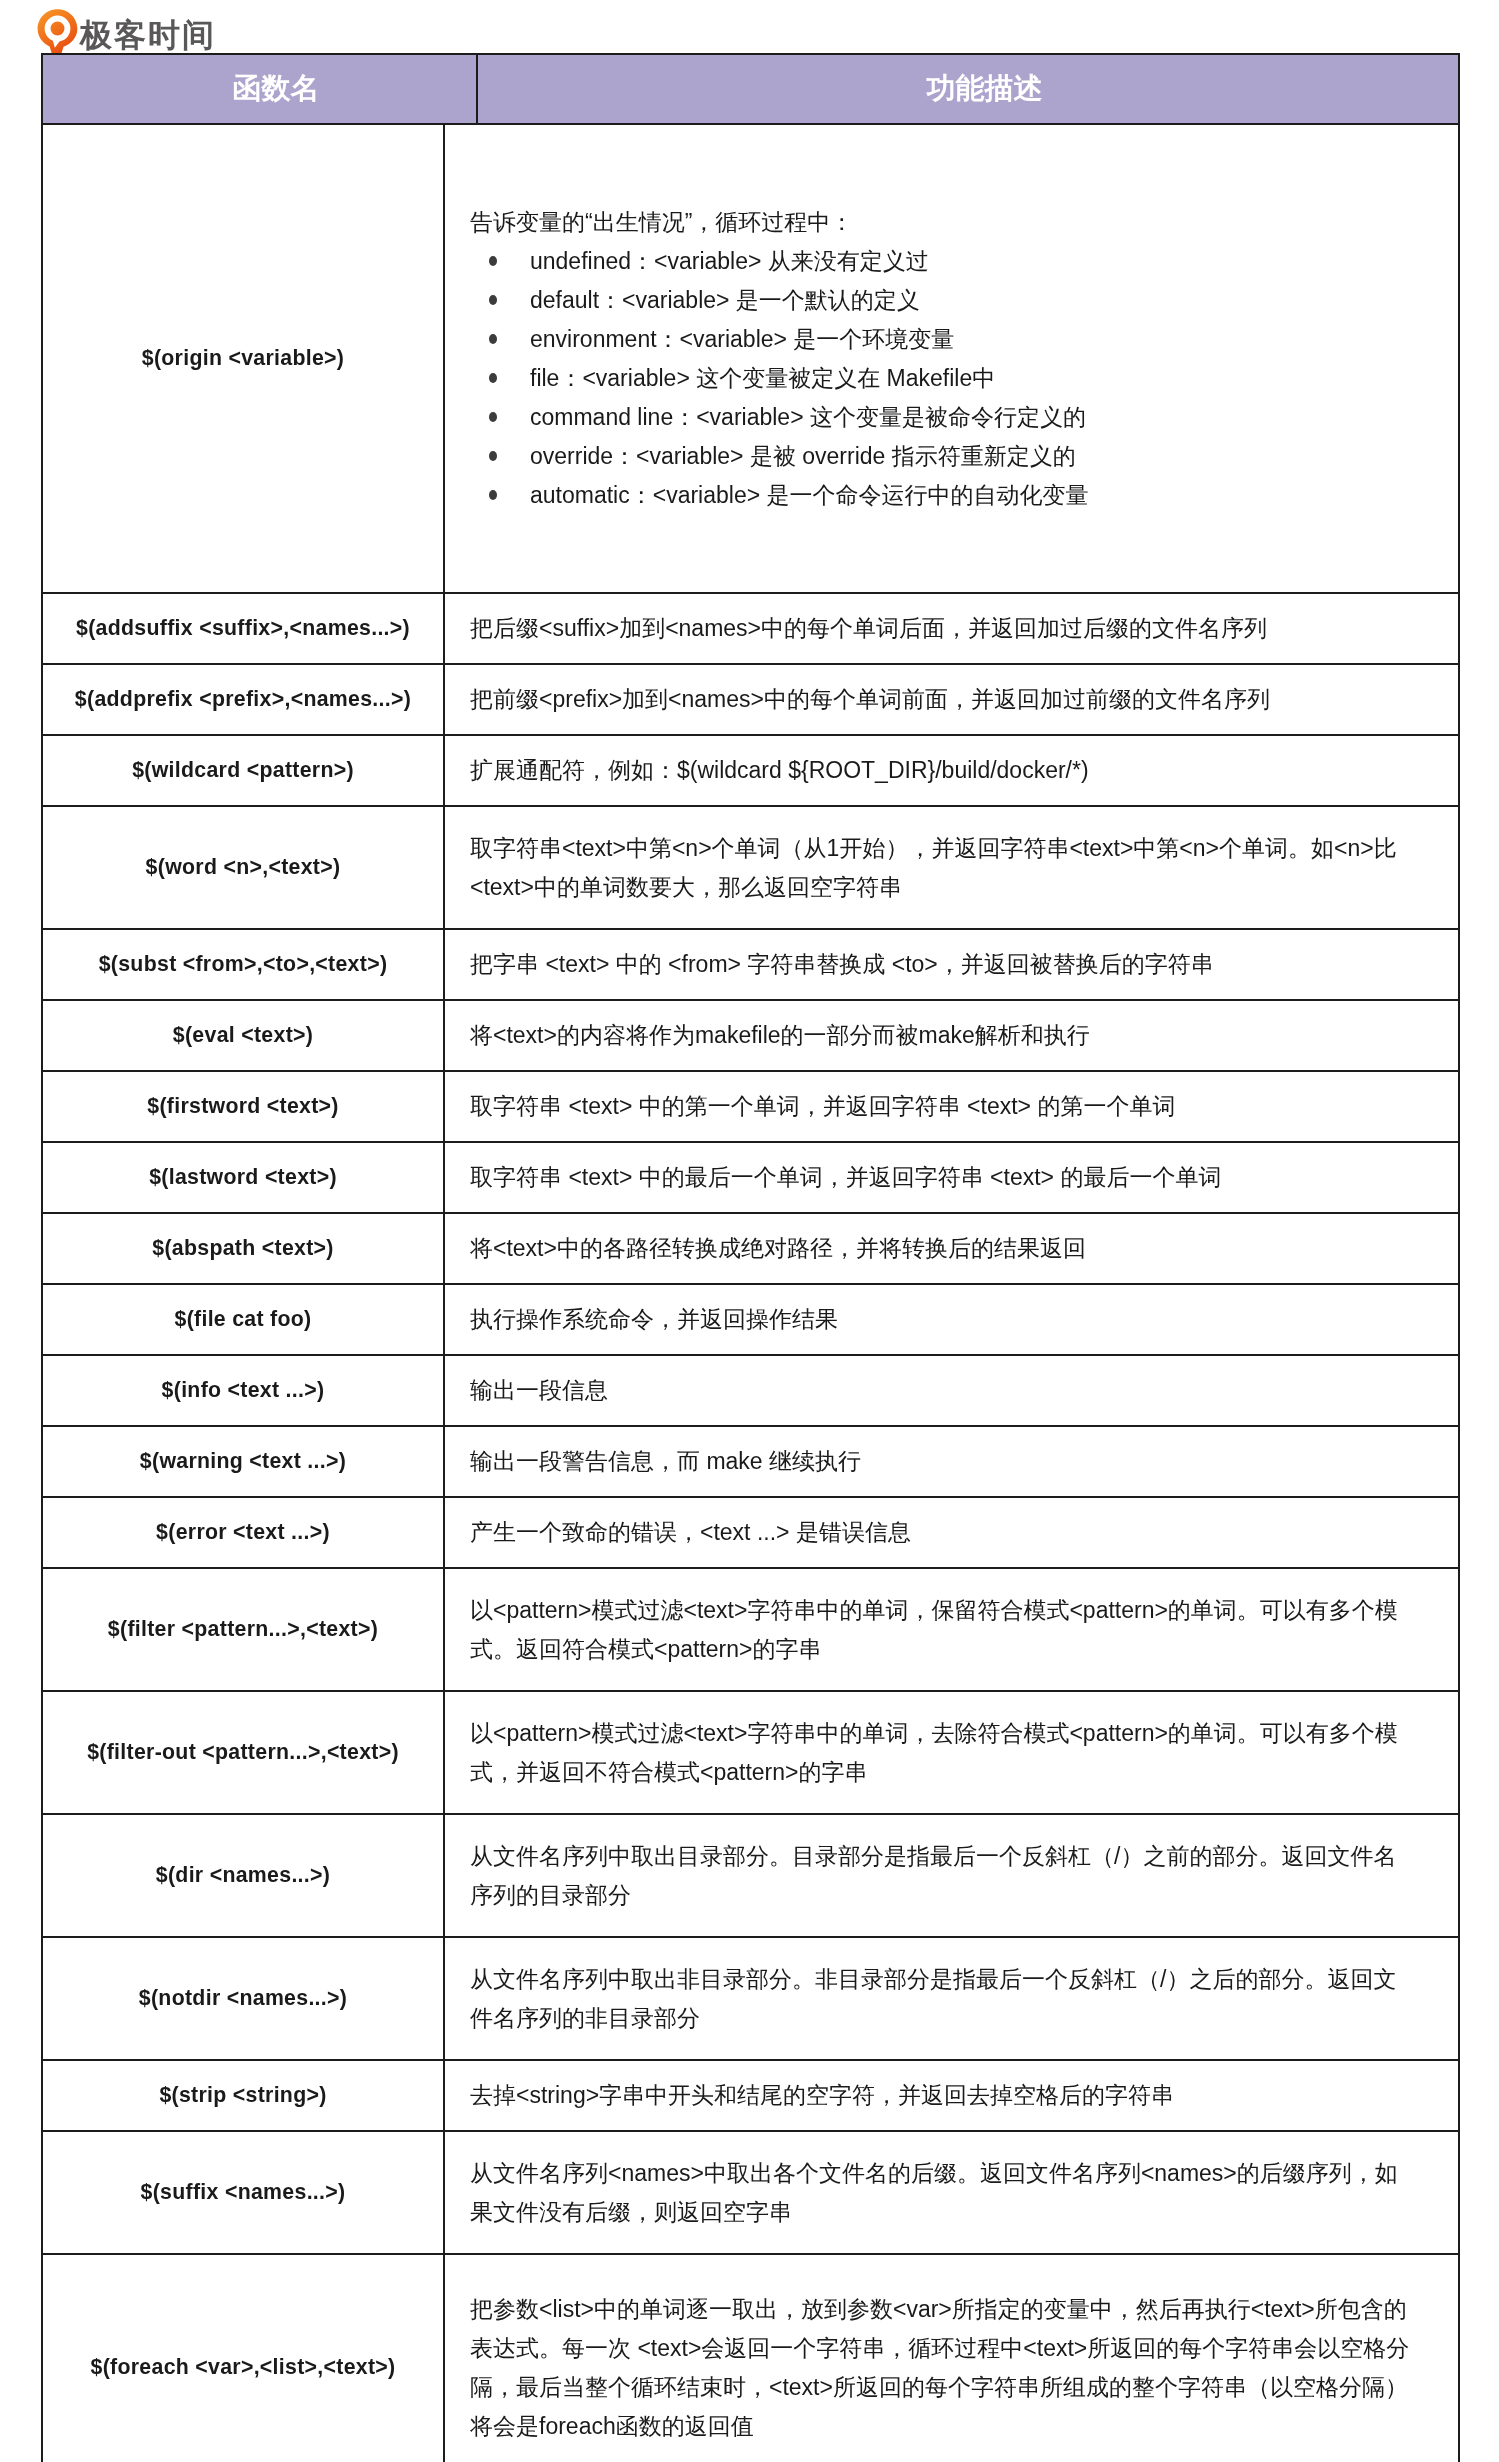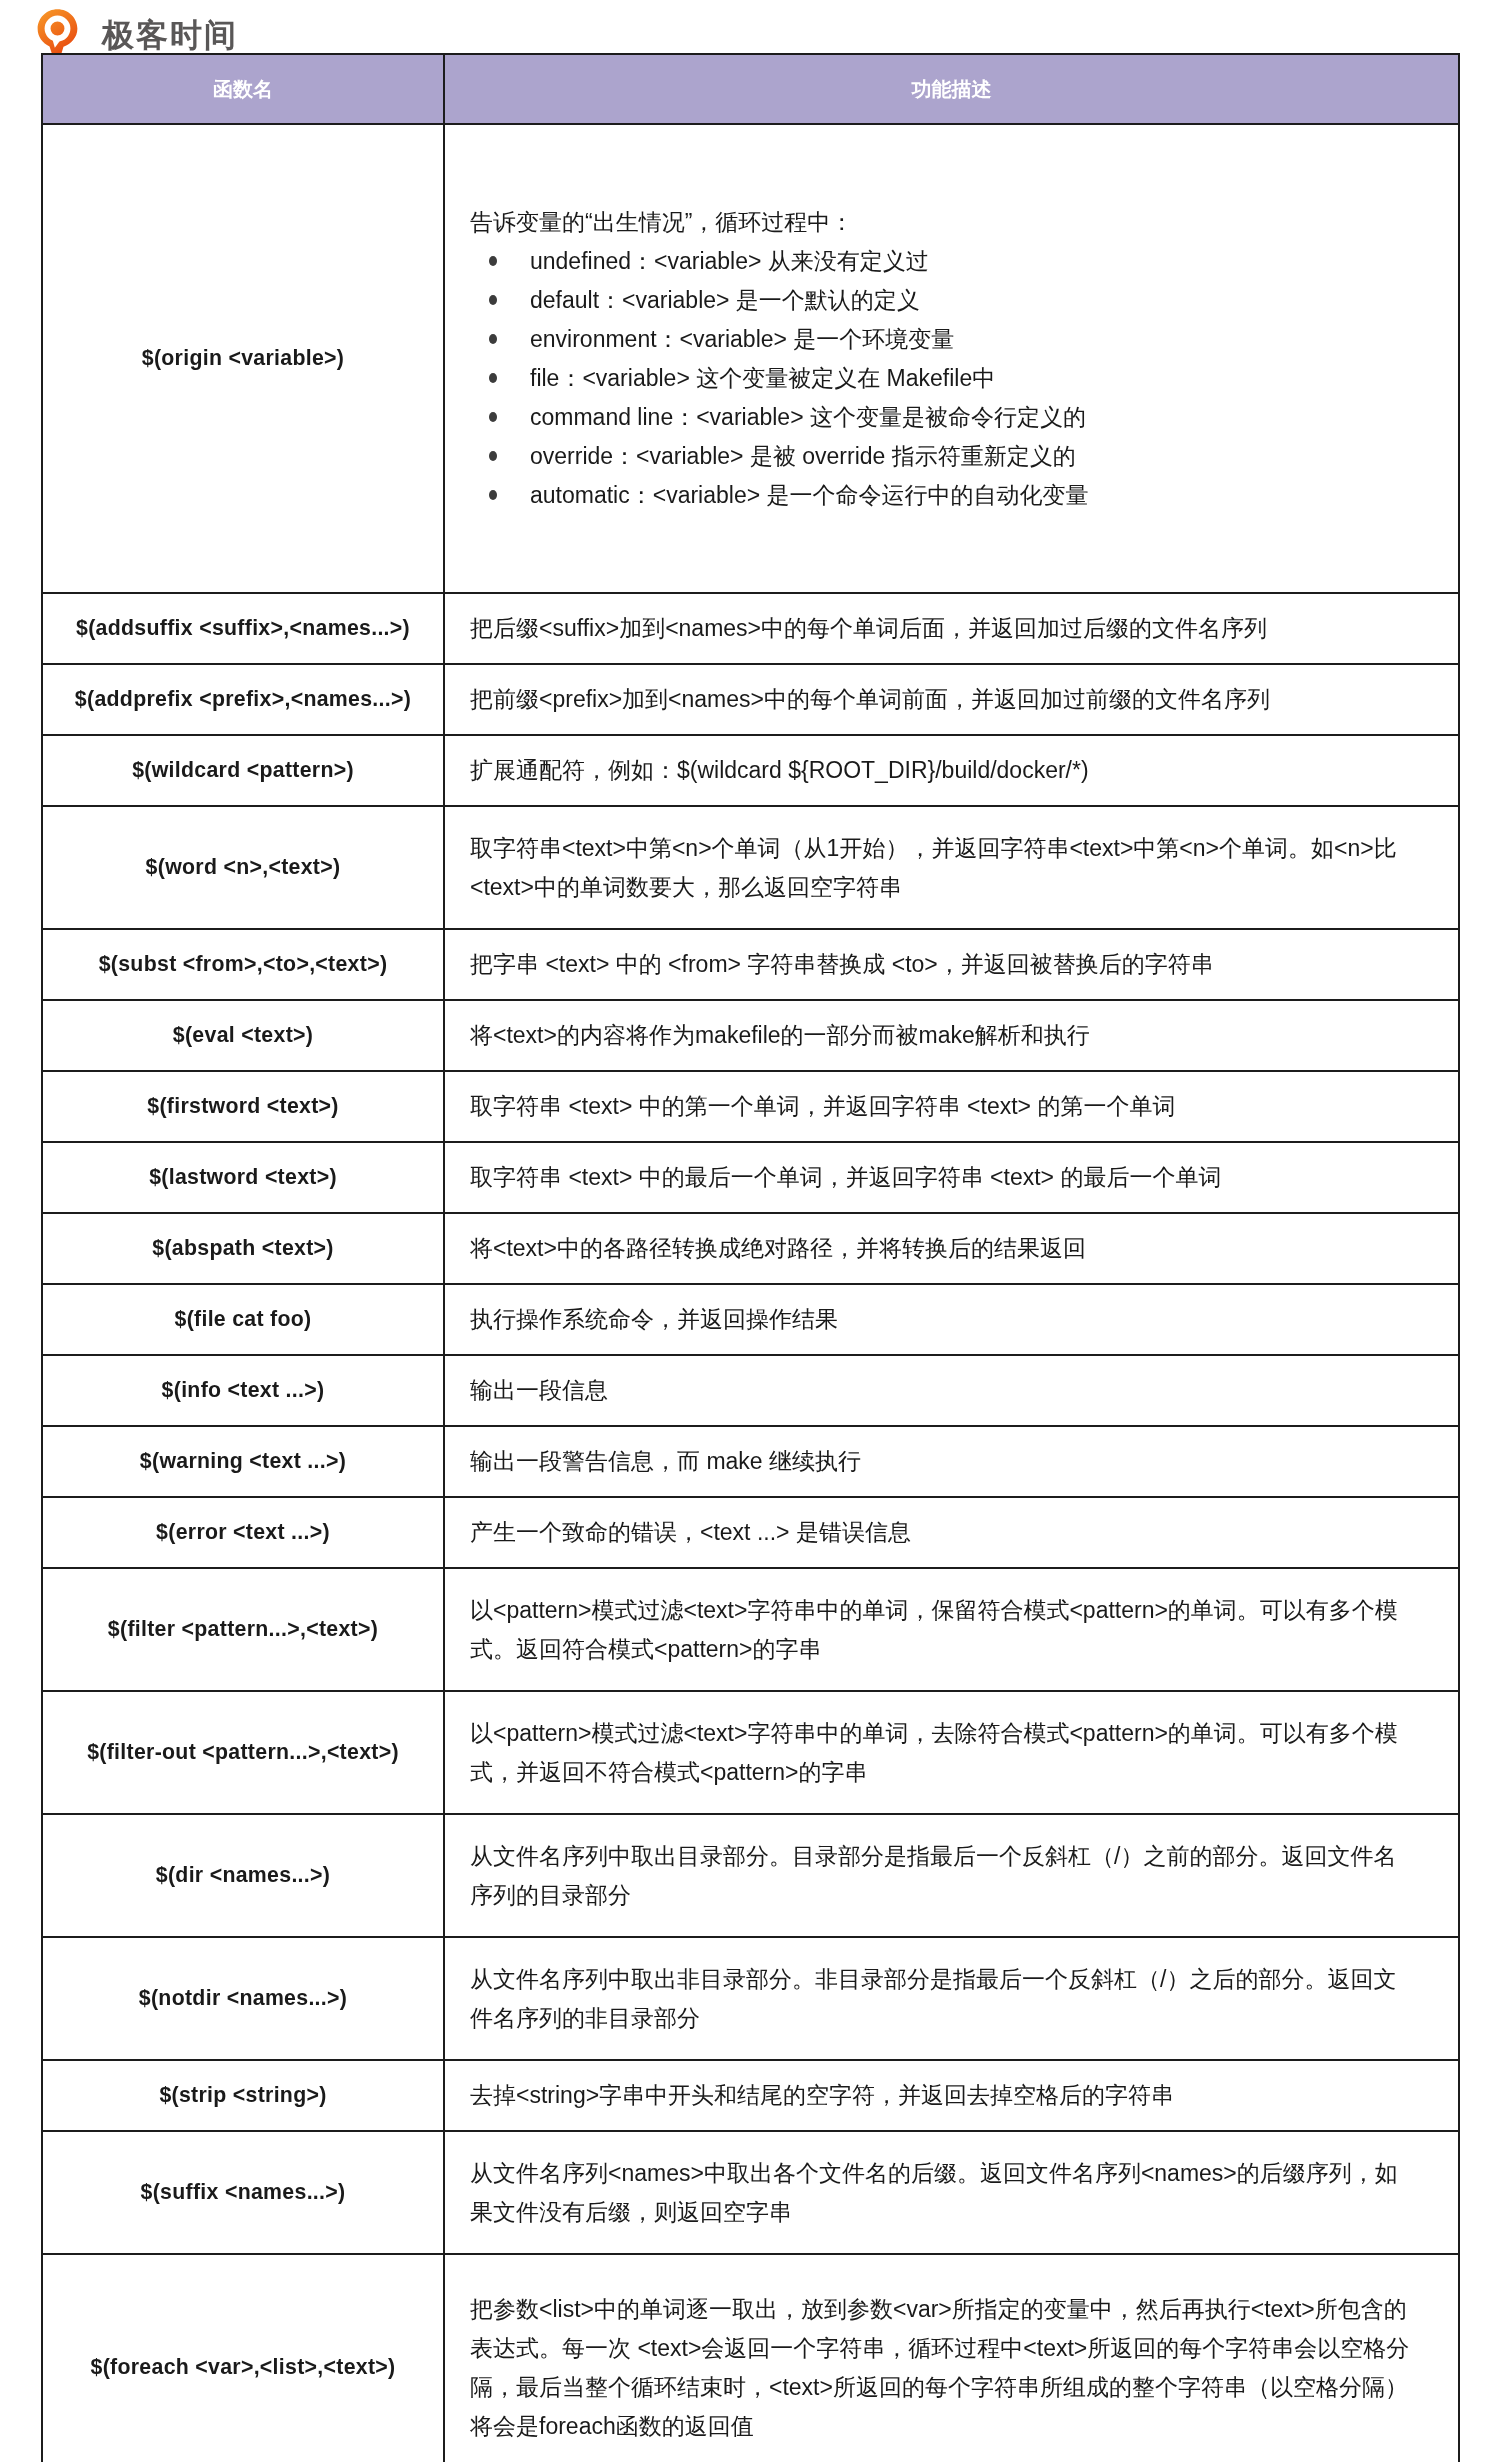--- a/index.html
+++ b/index.html
@@ -15,21 +15,21 @@
     color: #1a1a1a;
   }
 
   
   .logo {
     position: absolute;
     left: 36px;
     top: 8px;
     display: flex;
     align-items: center;
-    gap: 23px;
+    gap: 1px;
   }
   .brand-text {
     font-size: 32px;
     font-weight: bold;
     color: #595757;
     letter-spacing: 2px;
   }
 
   
   .ftable {
@@ -46,21 +46,22 @@
     height: 68px;
     background: #aca4cd;
     border-bottom: 2px solid #1c1c1c;
   }
   .th {
     display: flex;
     align-items: center;
     justify-content: center;
     color: #ffffff;
     font-weight: bold;
-    font-size: 20px;
+    font-size: 29px;
+    margin-left: 33px;
   }
   .th-fn {
     flex: 0 0 402px;
     border-right: 2px solid #1c1c1c;
     box-sizing: border-box;
   }
   .th-desc { flex: 1; }
 
   .trow {
     display: flex;

